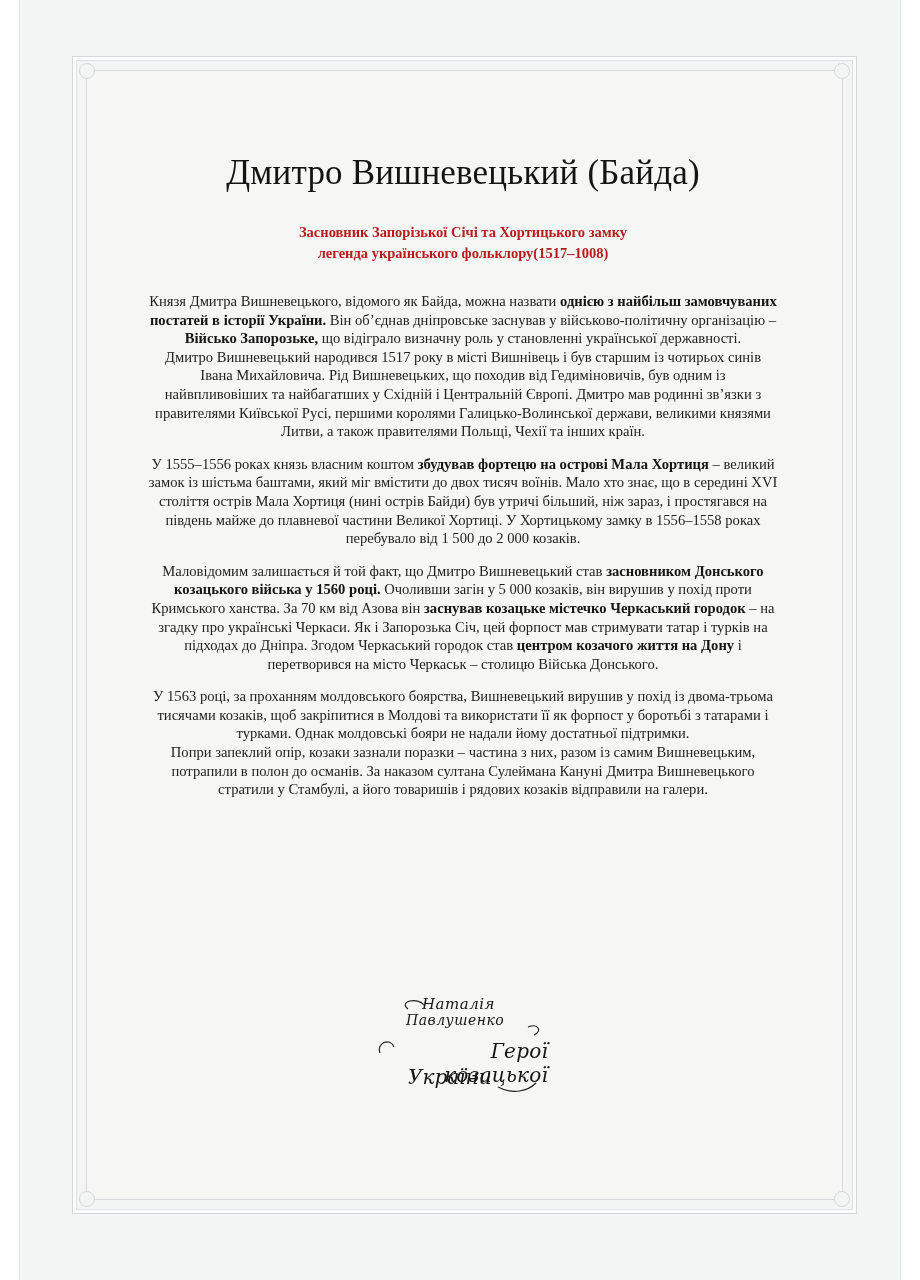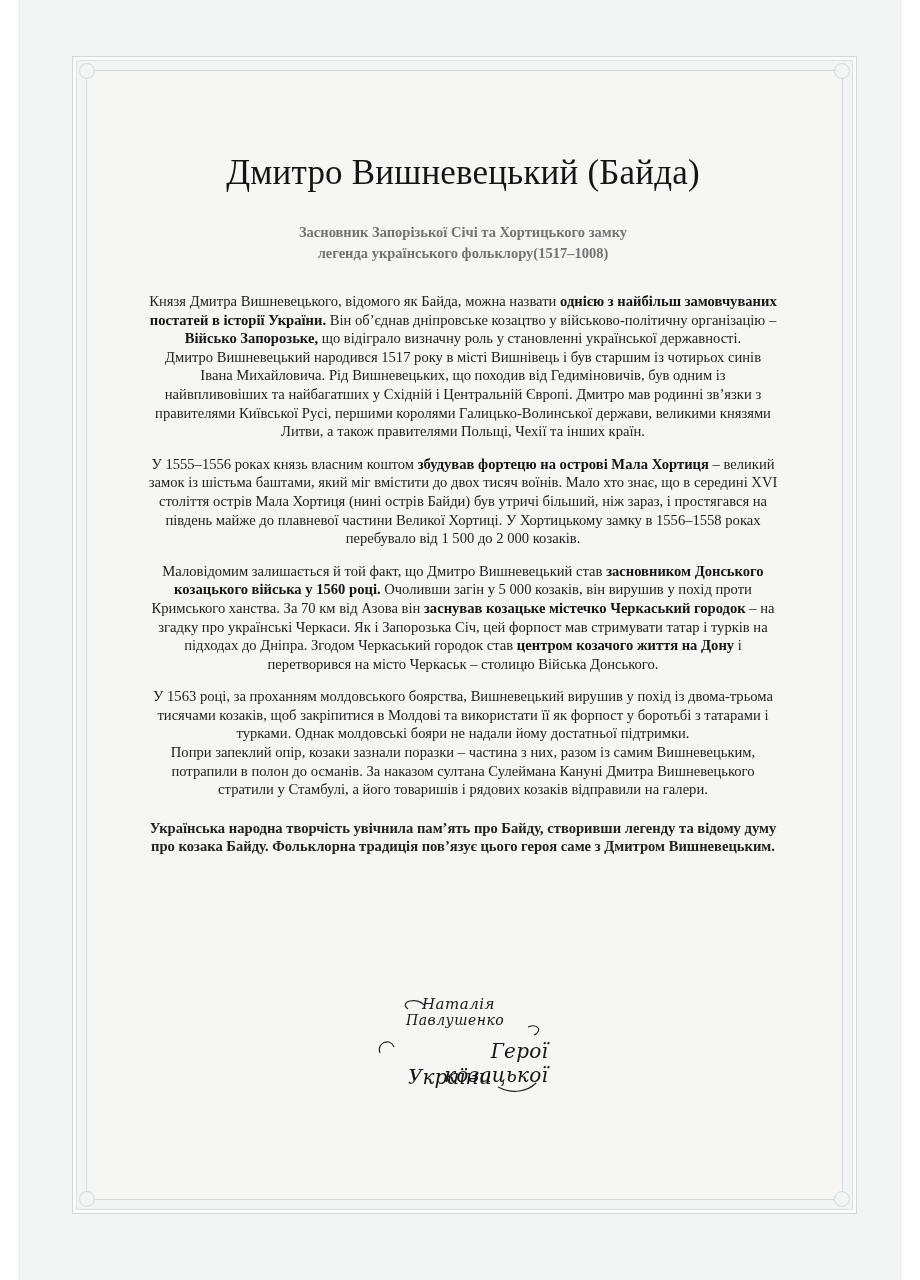--- a/index.html
+++ b/index.html
@@ -68,21 +68,21 @@
     letter-spacing: 0.2px;
     margin: 16px;
     line-height: 50px;
     color: #141414;
   }
   .subtitle {
     margin: 24px 0 0 0;
     font-size: 14.5px;
     font-weight: bold;
     line-height: 21px;
-    color: #737373;
+    color: #b91c1c;
   }
   .body {
     margin-top: 28px;
     font-size: 14.6px;
     line-height: 18.6px;
     color: #222;
   }
   .body p {
     margin: 0 0 14px 0;
     text-align: center;
@@ -143,39 +143,36 @@
 
 <div class="content">
   <h1 class="title">Дмитро Вишневецький (Байда)</h1>
   <div class="subtitle">
     <div>Засновник Запорізької Січі та Хортицького замку</div>
     <div>легенда українського фольклору(1517–1008)</div>
   </div>
 
   <div class="body">
     <p class="tight">
-      <span>Князя Дмитра Вишневецького, відомого як Байда, можна назвати </span><b>однією з найбільш замовчуваних постатей в історії України.</b><span> Він об’єднав дніпровське козацтво у військово-політичну організацію – </span><b>Військо Запорозьке,</b><span> що відіграло визначну роль у становленні української державності.</span>
+      <span>Князя Дмитра Вишневецького, відомого як Байда, можна назвати </span><b>однією з найбільш замовчуваних постатей в історії України.</b><span> Він об’єднав дніпровське заснував у військово-політичну організацію – </span><b>Військо Запорозьке,</b><span> що відіграло визначну роль у становленні української державності.</span>
     </p>
     <p>
       <span>Дмитро Вишневецький народився 1517 року в місті Вишнівець і був старшим із чотирьох синів Івана Михайловича. Рід Вишневецьких, що походив від Гедиміновичів, був одним із найвпливовіших та найбагатших у Східній і Центральній Європі. Дмитро мав родинні зв’язки з правителями Київської Русі, першими королями Галицько-Волинської держави, великими князями Литви, а також правителями Польщі, Чехії та інших країн.</span>
     </p>
     <p>
       <span>У 1555–1556 роках князь власним коштом </span><b>збудував фортецю на острові Мала Хортиця</b><span> – великий замок із шістьма баштами, який міг вмістити до двох тисяч воїнів. Мало хто знає, що в середині XVI століття острів Мала Хортиця (нині острів Байди) був утричі більший, ніж зараз, і простягався на південь майже до плавневої частини Великої Хортиці. У Хортицькому замку в 1556–1558 роках перебувало від 1 500 до 2 000 козаків.</span>
     </p>
     <p>
       <span>Маловідомим залишається й той факт, що Дмитро Вишневецький став </span><b>засновником Донського козацького війська у 1560 році.</b><span> Очоливши загін у 5 000 козаків, він вирушив у похід проти Кримського ханства. За 70 км від Азова він </span><b>заснував козацьке містечко Черкаський городок</b><span> – на згадку про українські Черкаси. Як і Запорозька Січ, цей форпост мав стримувати татар і турків на підходах до Дніпра. Згодом Черкаський городок став </span><b>центром козачого життя на Дону</b><span> і перетворився на місто Черкаськ – столицю Війська Донського.</span>
     </p>
     <p class="tight">
       <span>У 1563 році, за проханням молдовського боярства, Вишневецький вирушив у похід із двома-трьома тисячами козаків, щоб закріпитися в Молдові та використати її як форпост у боротьбі з татарами і турками. Однак молдовські бояри не надали йому достатньої підтримки.</span>
     </p>
     <p>
       <span>Попри запеклий опір, козаки зазнали поразки – частина з них, разом із самим Вишневецьким, потрапили в полон до османів. За наказом султана Сулеймана Кануні Дмитра Вишневецького стратили у Стамбулі, а його товаришів і рядових козаків відправили на галери.</span>
-    </p>
-    <p class="closing">
-      <span>Українська народна творчість увічнила пам’ять про Байду, створивши легенду та відому думу про козака Байду. Фольклорна традиція пов’язує цього героя саме з Дмитром Вишневецьким.</span>
     </p>
   </div>
 </div>
 
 <div class="logo">
   <svg width="170" height="105">
     <path d="M30 14 C 20 6, 40 2, 46 10" stroke="#222" stroke-width="1.2" fill="none"></path>
     <path d="M150 32 C 160 28, 165 36, 156 40" stroke="#222" stroke-width="1.2" fill="none"></path>
     <path d="M2 58 C -2 48, 12 42, 16 52" stroke="#222" stroke-width="1.2" fill="none"></path>
     <path d="M120 92 C 135 100, 150 96, 158 88" stroke="#222" stroke-width="1.2" fill="none"></path>

